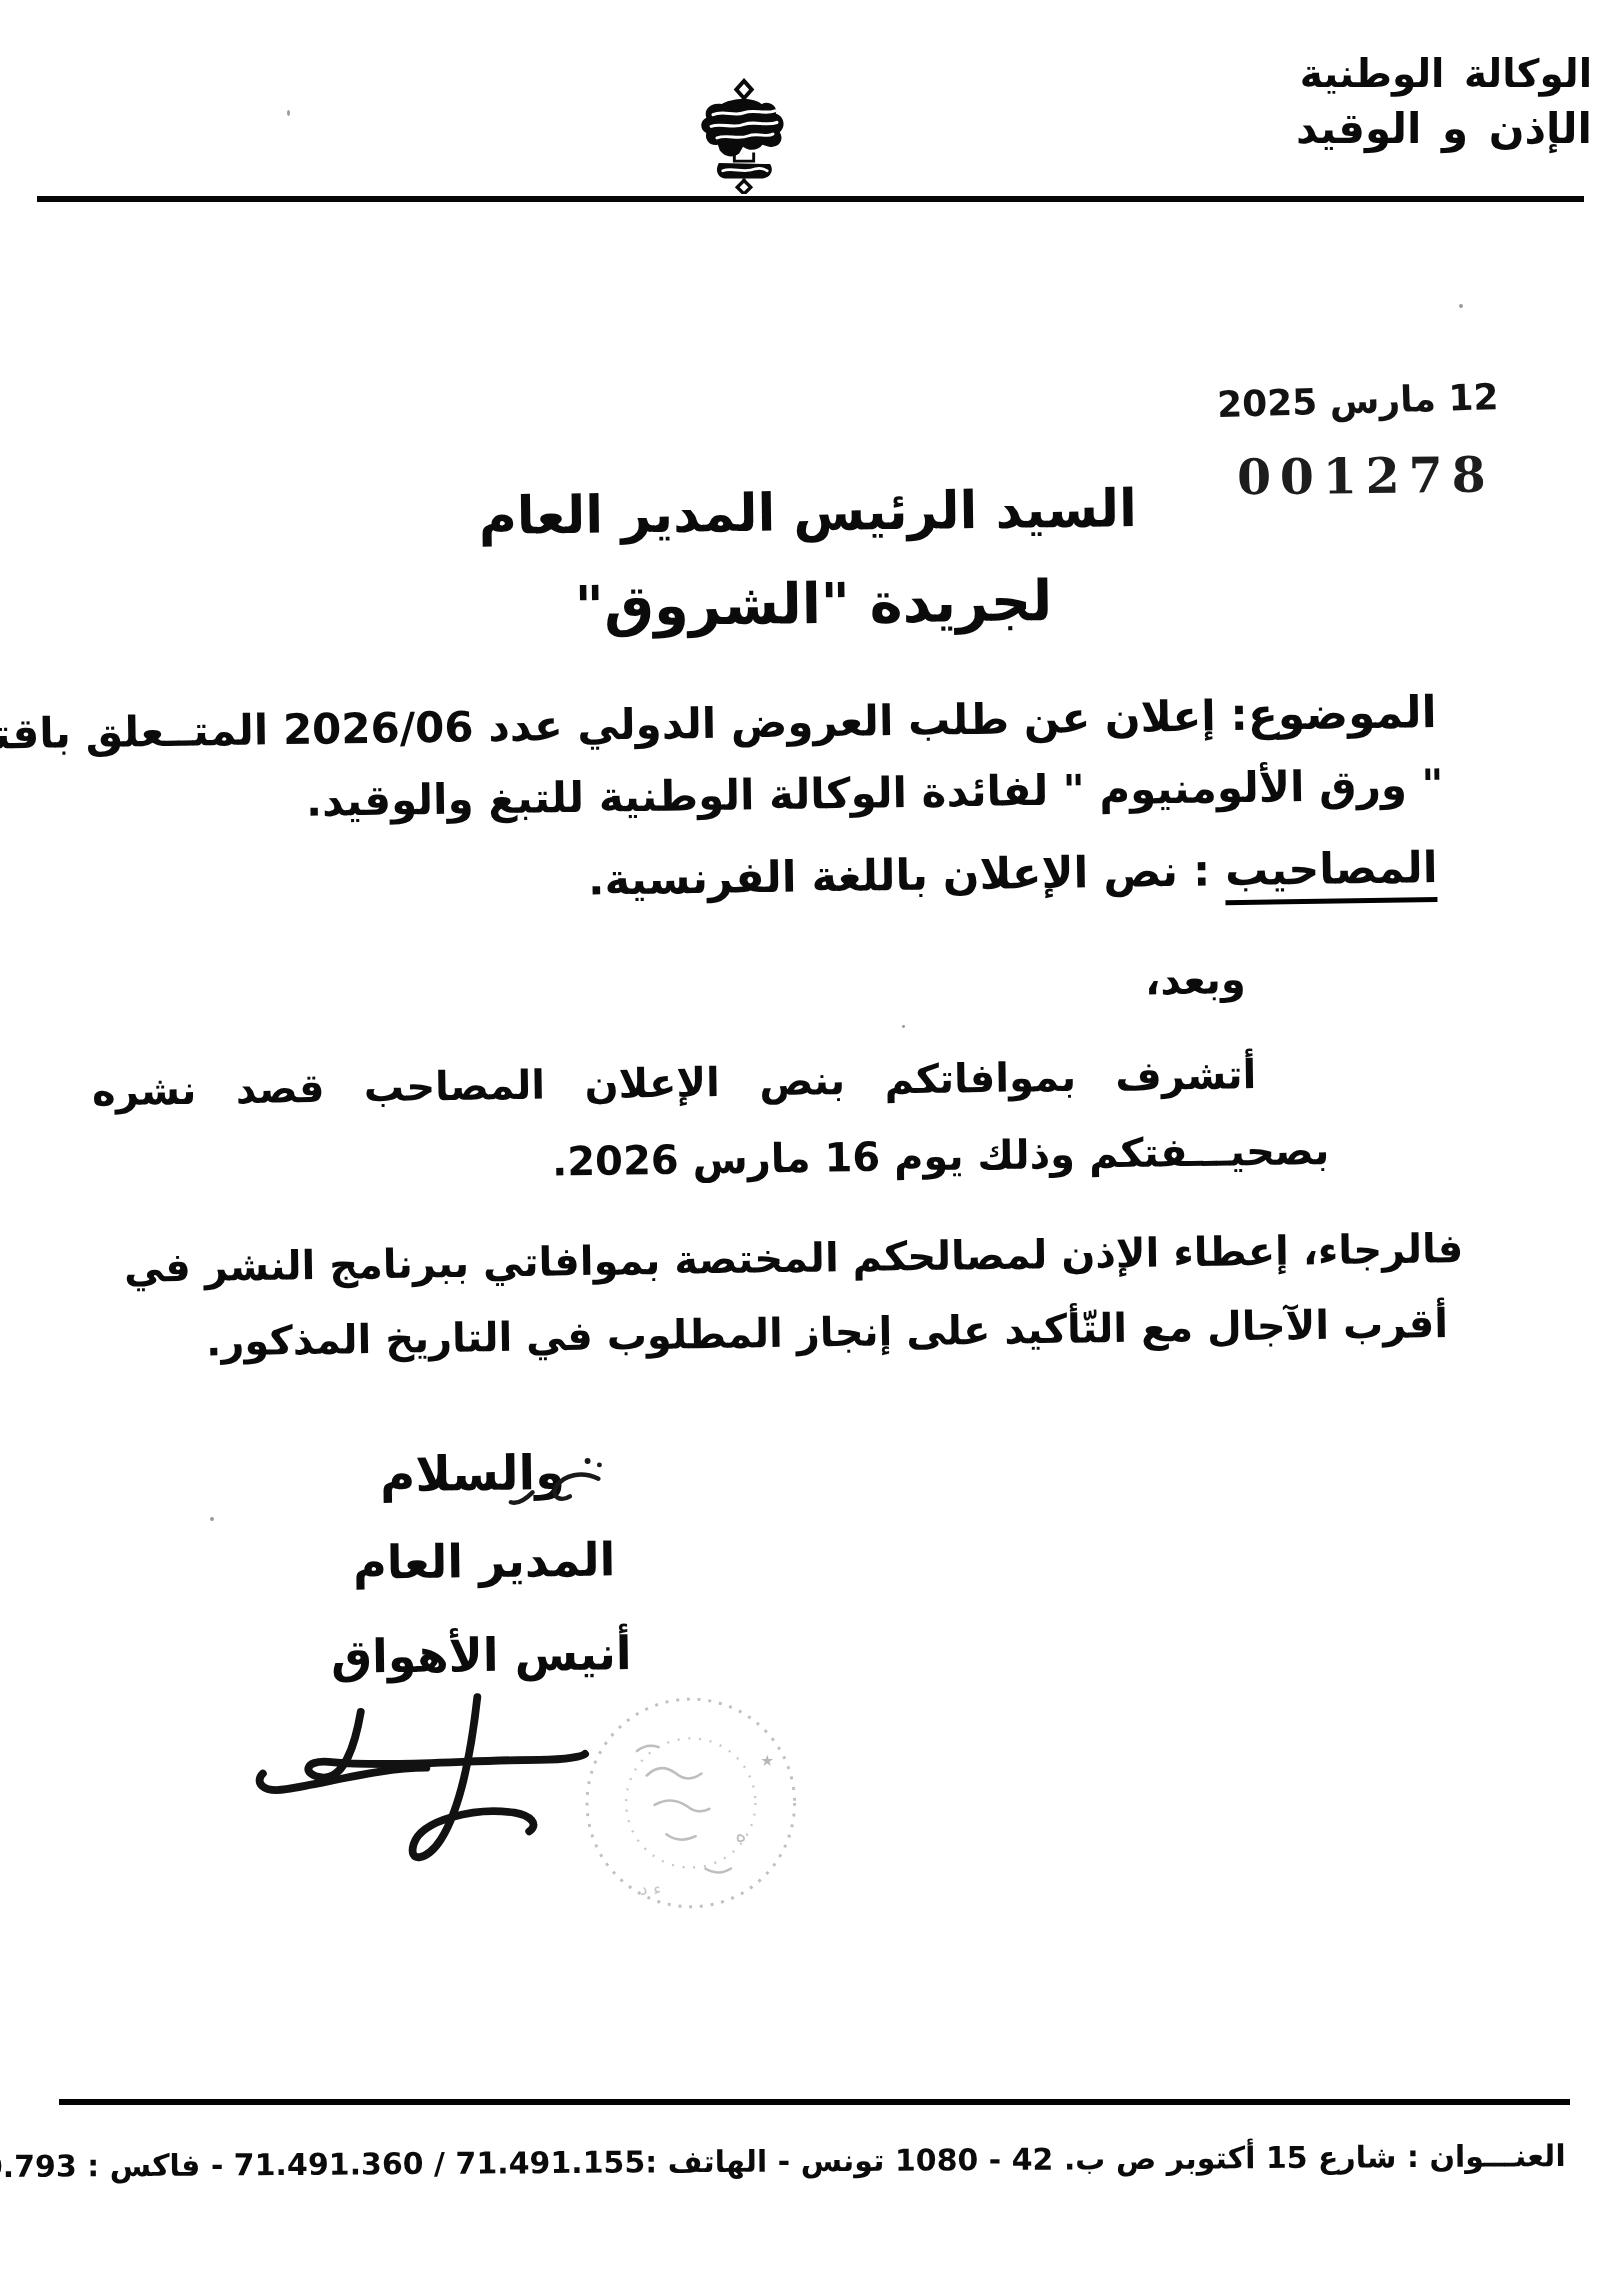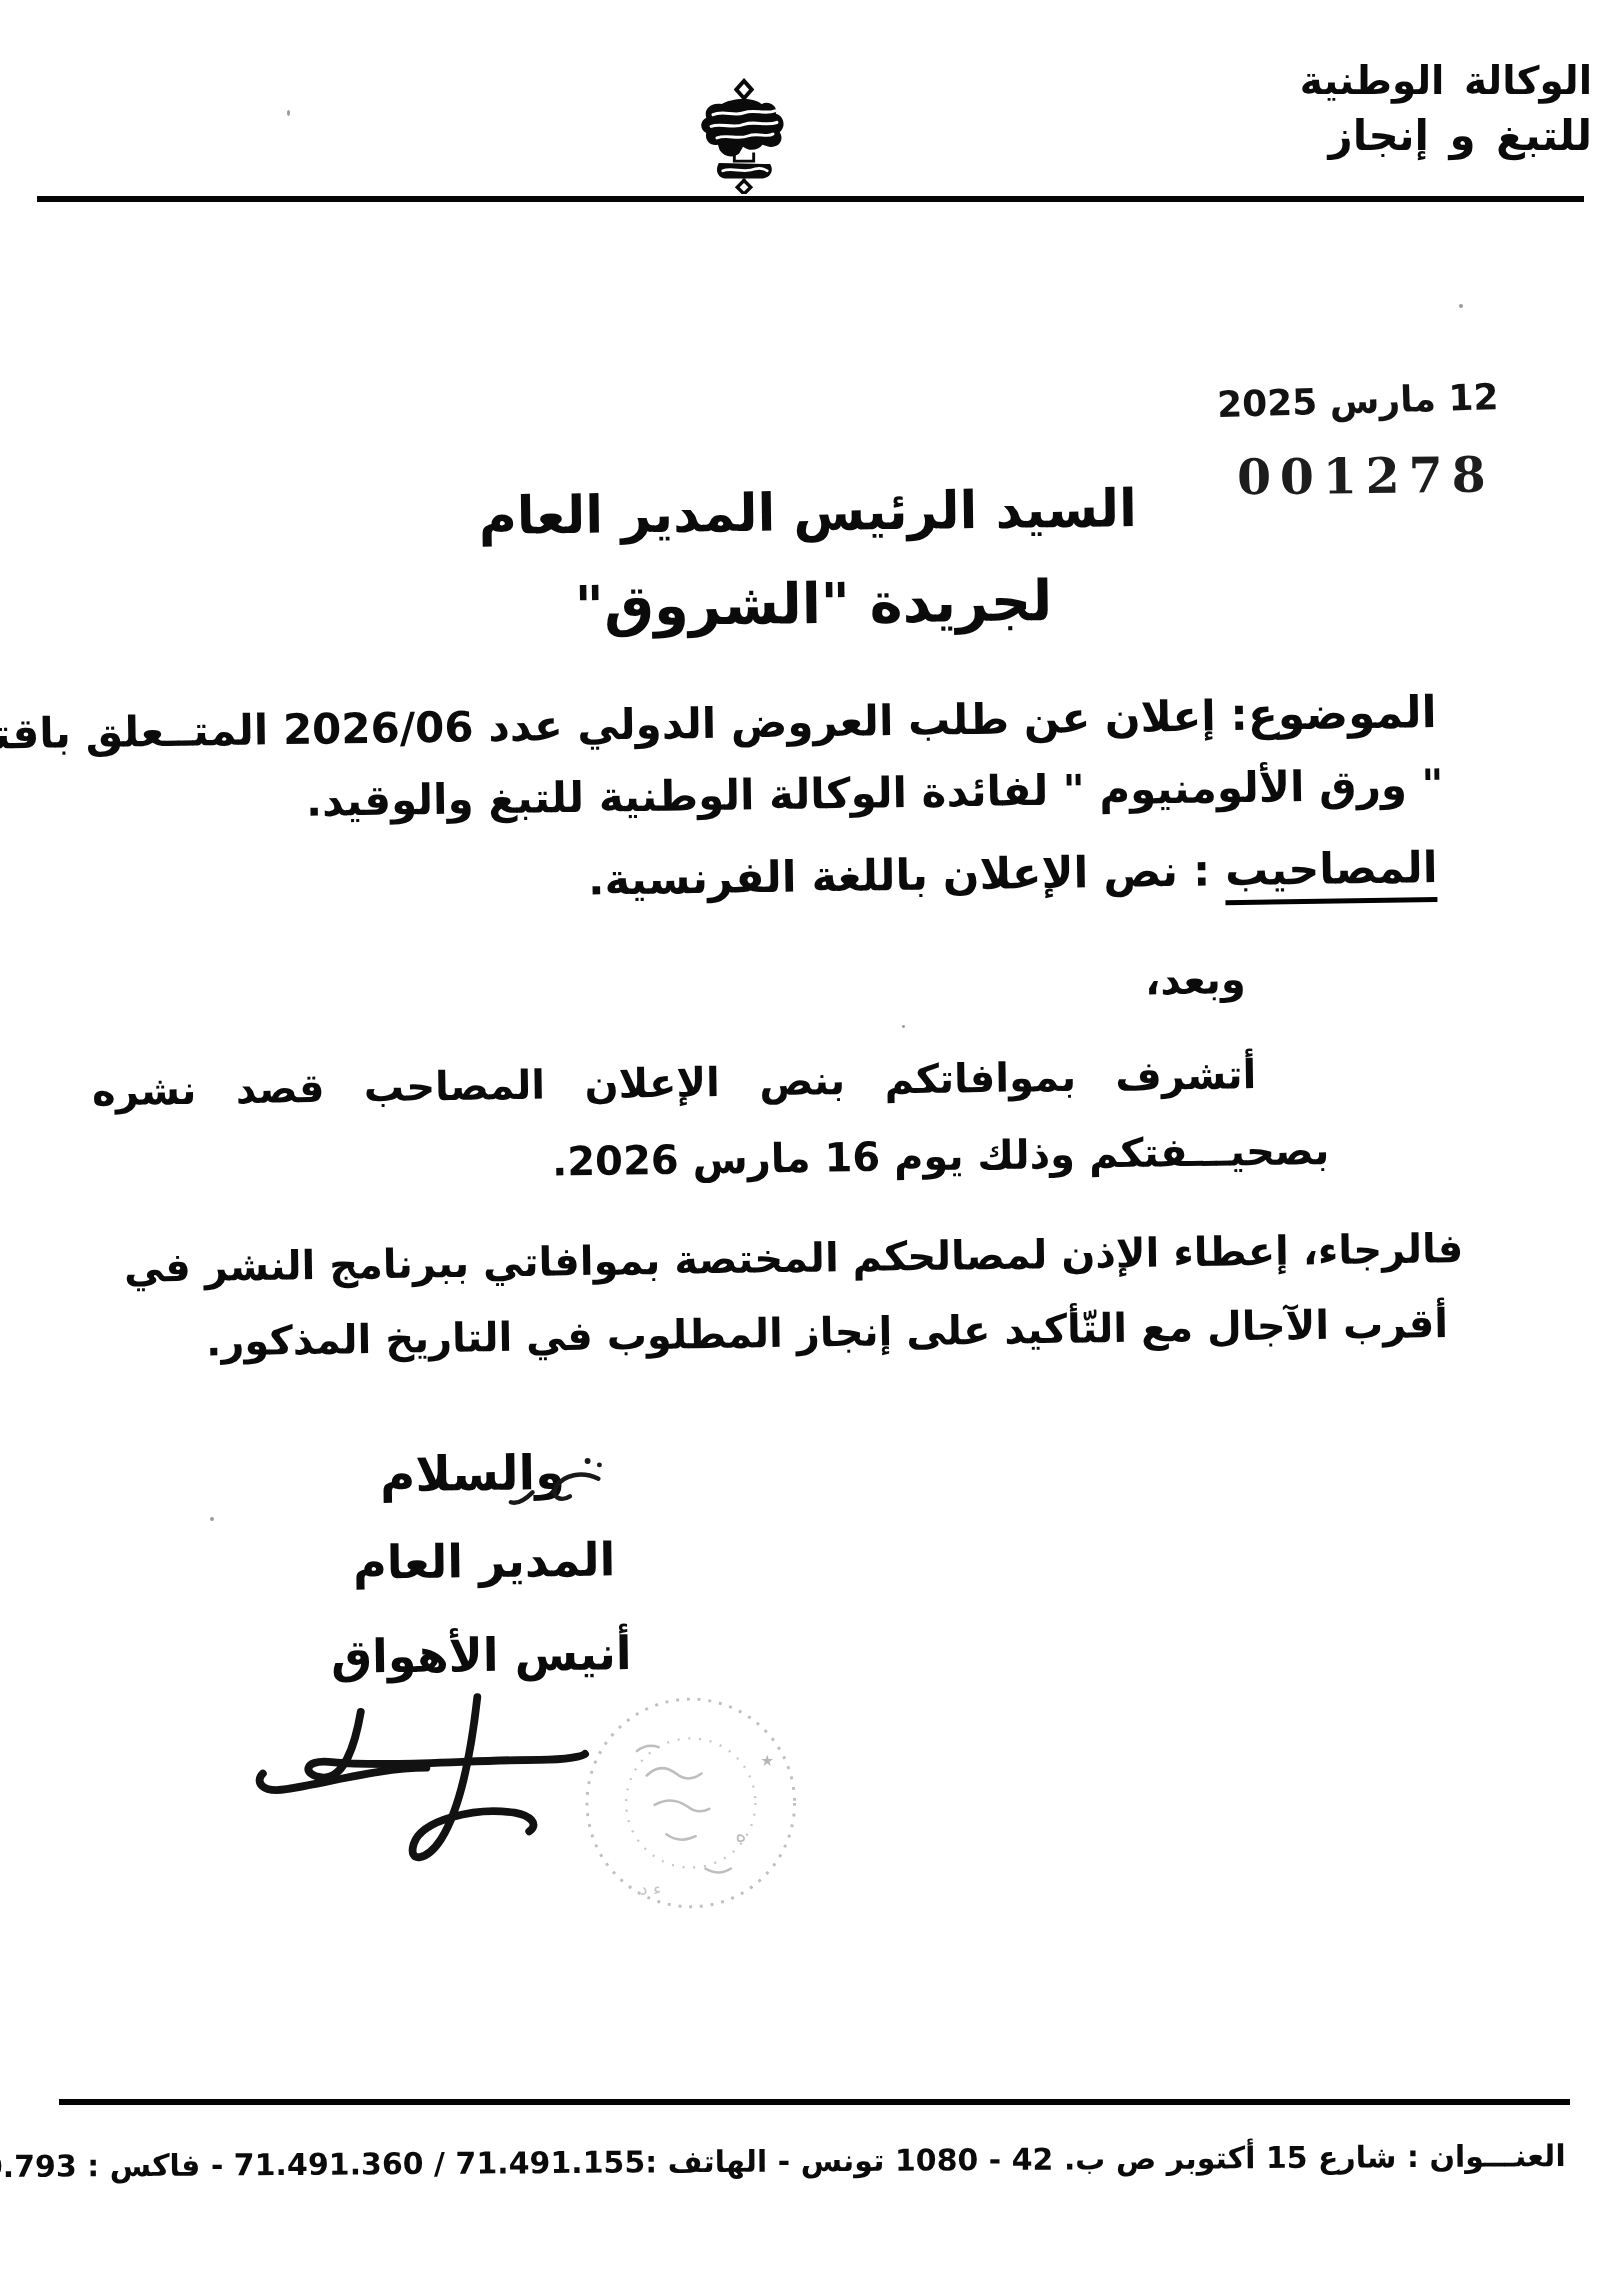--- a/index.html
+++ b/index.html
@@ -7,21 +7,21 @@
     position:relative;width:1621px;height:2294px;margin:0 auto;
     background:#ffffff;overflow:hidden;color:#0b0b0b;
     font-family:"DejaVu Sans",sans-serif;direction:rtl;
   }
   .abs{position:absolute;}
   .line{position:absolute;white-space:nowrap;font-weight:700;line-height:1.25;}
   .tilt{transform:rotate(-0.85deg);transform-origin:100% 50%;}
   .tiltc{transform:rotate(-0.7deg);transform-origin:50% 50%;}
 
   
-  .agency{right:29px;top:53px;text-align:right;font-weight:900;line-height:55px;letter-spacing:1px;word-spacing:5.9px;}
+  .agency{right:29px;top:46px;text-align:right;font-weight:900;line-height:55px;letter-spacing:1px;word-spacing:5.9px;}
   .agency .l1{font-size:39px;display:block;}
   .agency .l2{font-size:42px;display:block;}
   .hrule{left:37px;top:196px;width:1547px;height:5.9px;background:#060606;}
 
   
   .datestamp{right:122px;top:380px;font-size:36px;font-weight:800;letter-spacing:1px;
     transform:rotate(-1.6deg);color:#131313;}
   .refnum{right:127px;top:447px;font-family:"DejaVu Serif",serif;font-size:49px;font-weight:600;
     letter-spacing:8.8px;direction:ltr;color:#1d1d1d;transform:rotate(-0.6deg);}
 
@@ -70,21 +70,21 @@
       <path d="M46,78 L46,86 L66,86 L66,77" stroke-width="3"></path>
       <path d="M30,88 C25,97 30,105 40,104 L72,104 C82,105 88,97 83,89 Z" fill="#0a0a0a" stroke="none"></path>
       <path d="M34,96 C44,92 56,99 68,94 C74,92 78,95 80,96" stroke="#ffffff" stroke-width="2.8" stroke-linecap="round"></path>
       <path d="M56,104 L56,108" stroke-width="3"></path>
       <path d="M56,106 L63,113 L56,120 L49,113 Z" stroke-width="3.5" fill="#ffffff"></path>
     </g>
   </svg>
 
   <div class="abs agency">
     <span class="l1">الوكالة الوطنية</span>
-    <span class="l2">للتبغ و إنجاز</span>
+    <span class="l2">الإذن و الوقيد</span>
   </div>
 
   <div class="abs hrule"></div>
 
   <div class="abs datestamp">12 مارس 2025</div>
   <div class="abs refnum">001278</div>
 
   <div class="abs addr1 tiltc">السيد الرئيس المدير العام</div>
   <div class="abs addr2 tiltc">لجريدة "الشروق"</div>
 

